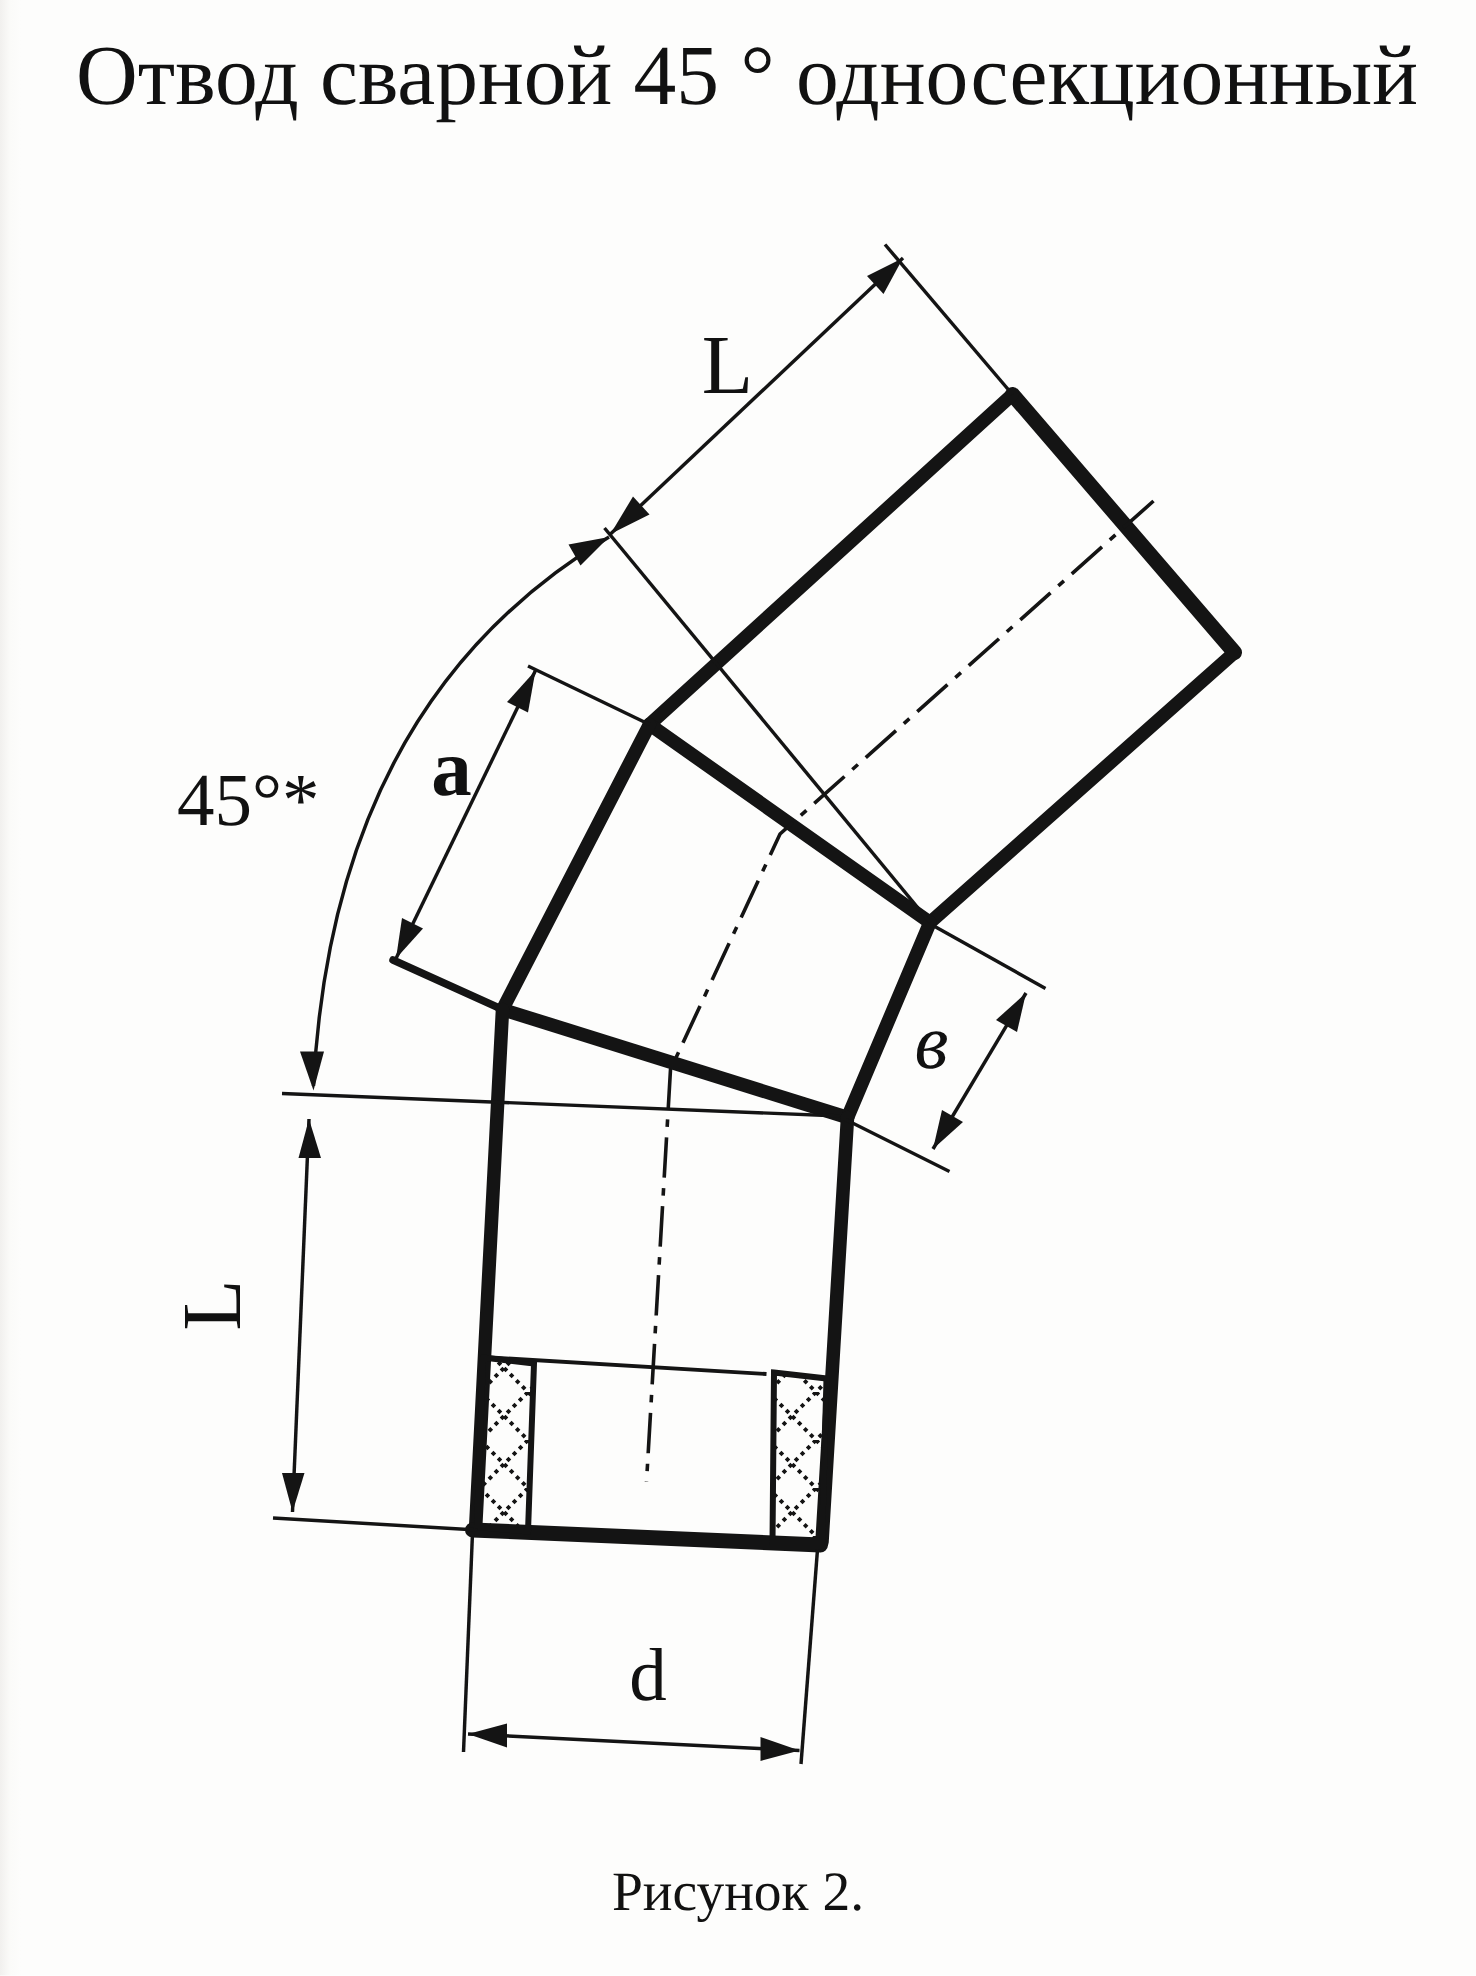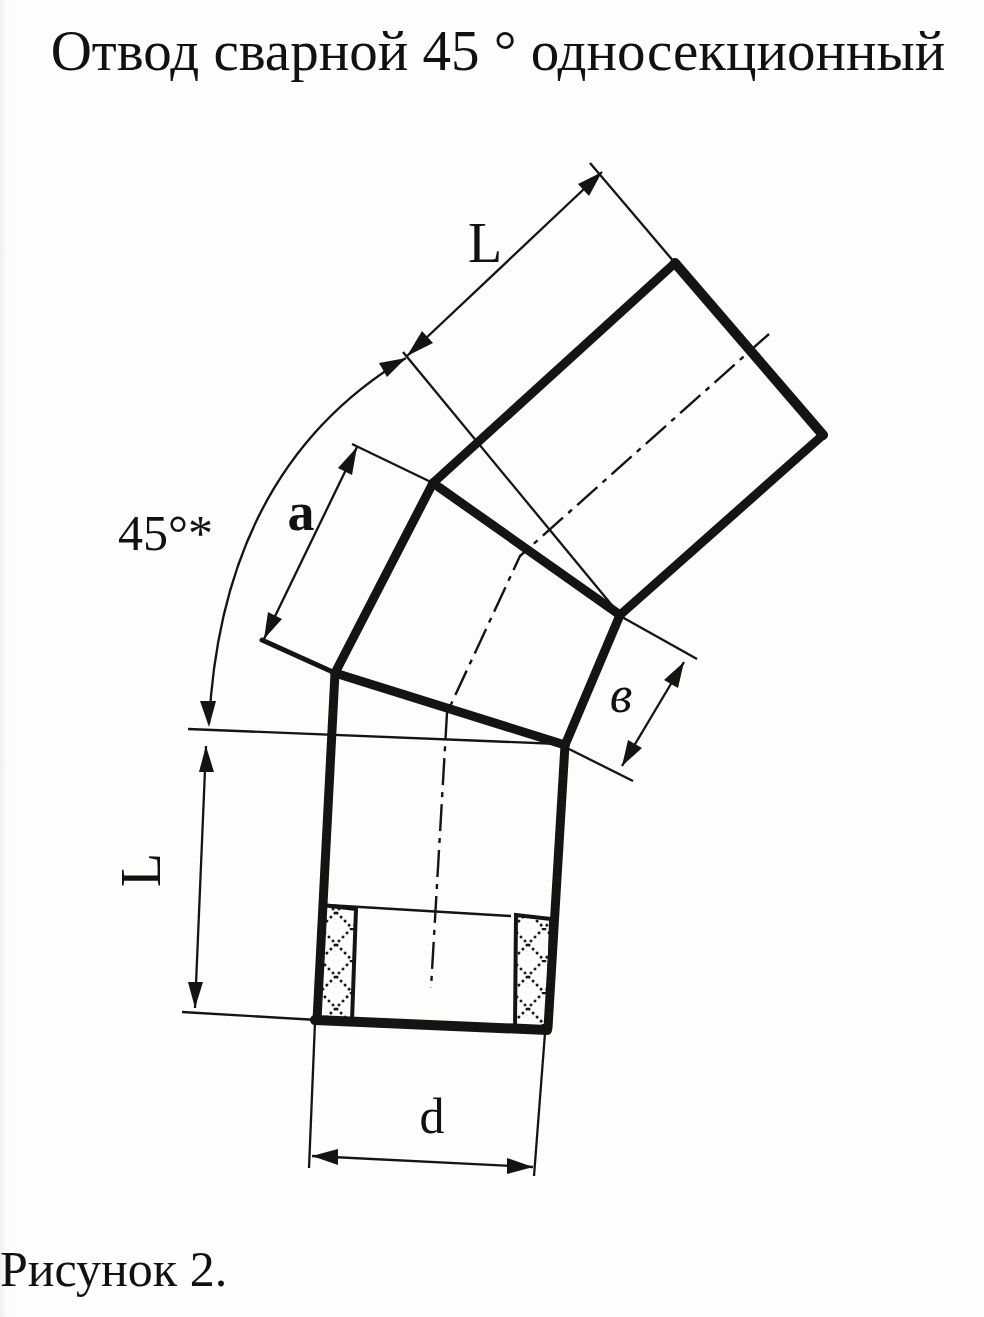--- a/index.html
+++ b/index.html
@@ -21,21 +21,22 @@
     padding-left: 12px;
     text-align: center;
     font-size: 57px;
     letter-spacing: 0px;
     white-space: nowrap;
     color: #111;
   }
   .caption {
     position: absolute;
     top: 1240px; left: 0; right: 0;
-    font-size: 50px;
+    text-align: center;
+    font-size: 37px;
     color: #111;
   }
   svg.drawing { position: absolute; left: 0; top: 0; }
   svg.drawing text {
     font-family: "Liberation Serif", serif;
     fill: #111;
   }
   .lbl-big { font-size: 56px; }
   .lbl-a { font-size: 54px; font-weight: bold; }
   .lbl-angle { font-size: 50px; }

